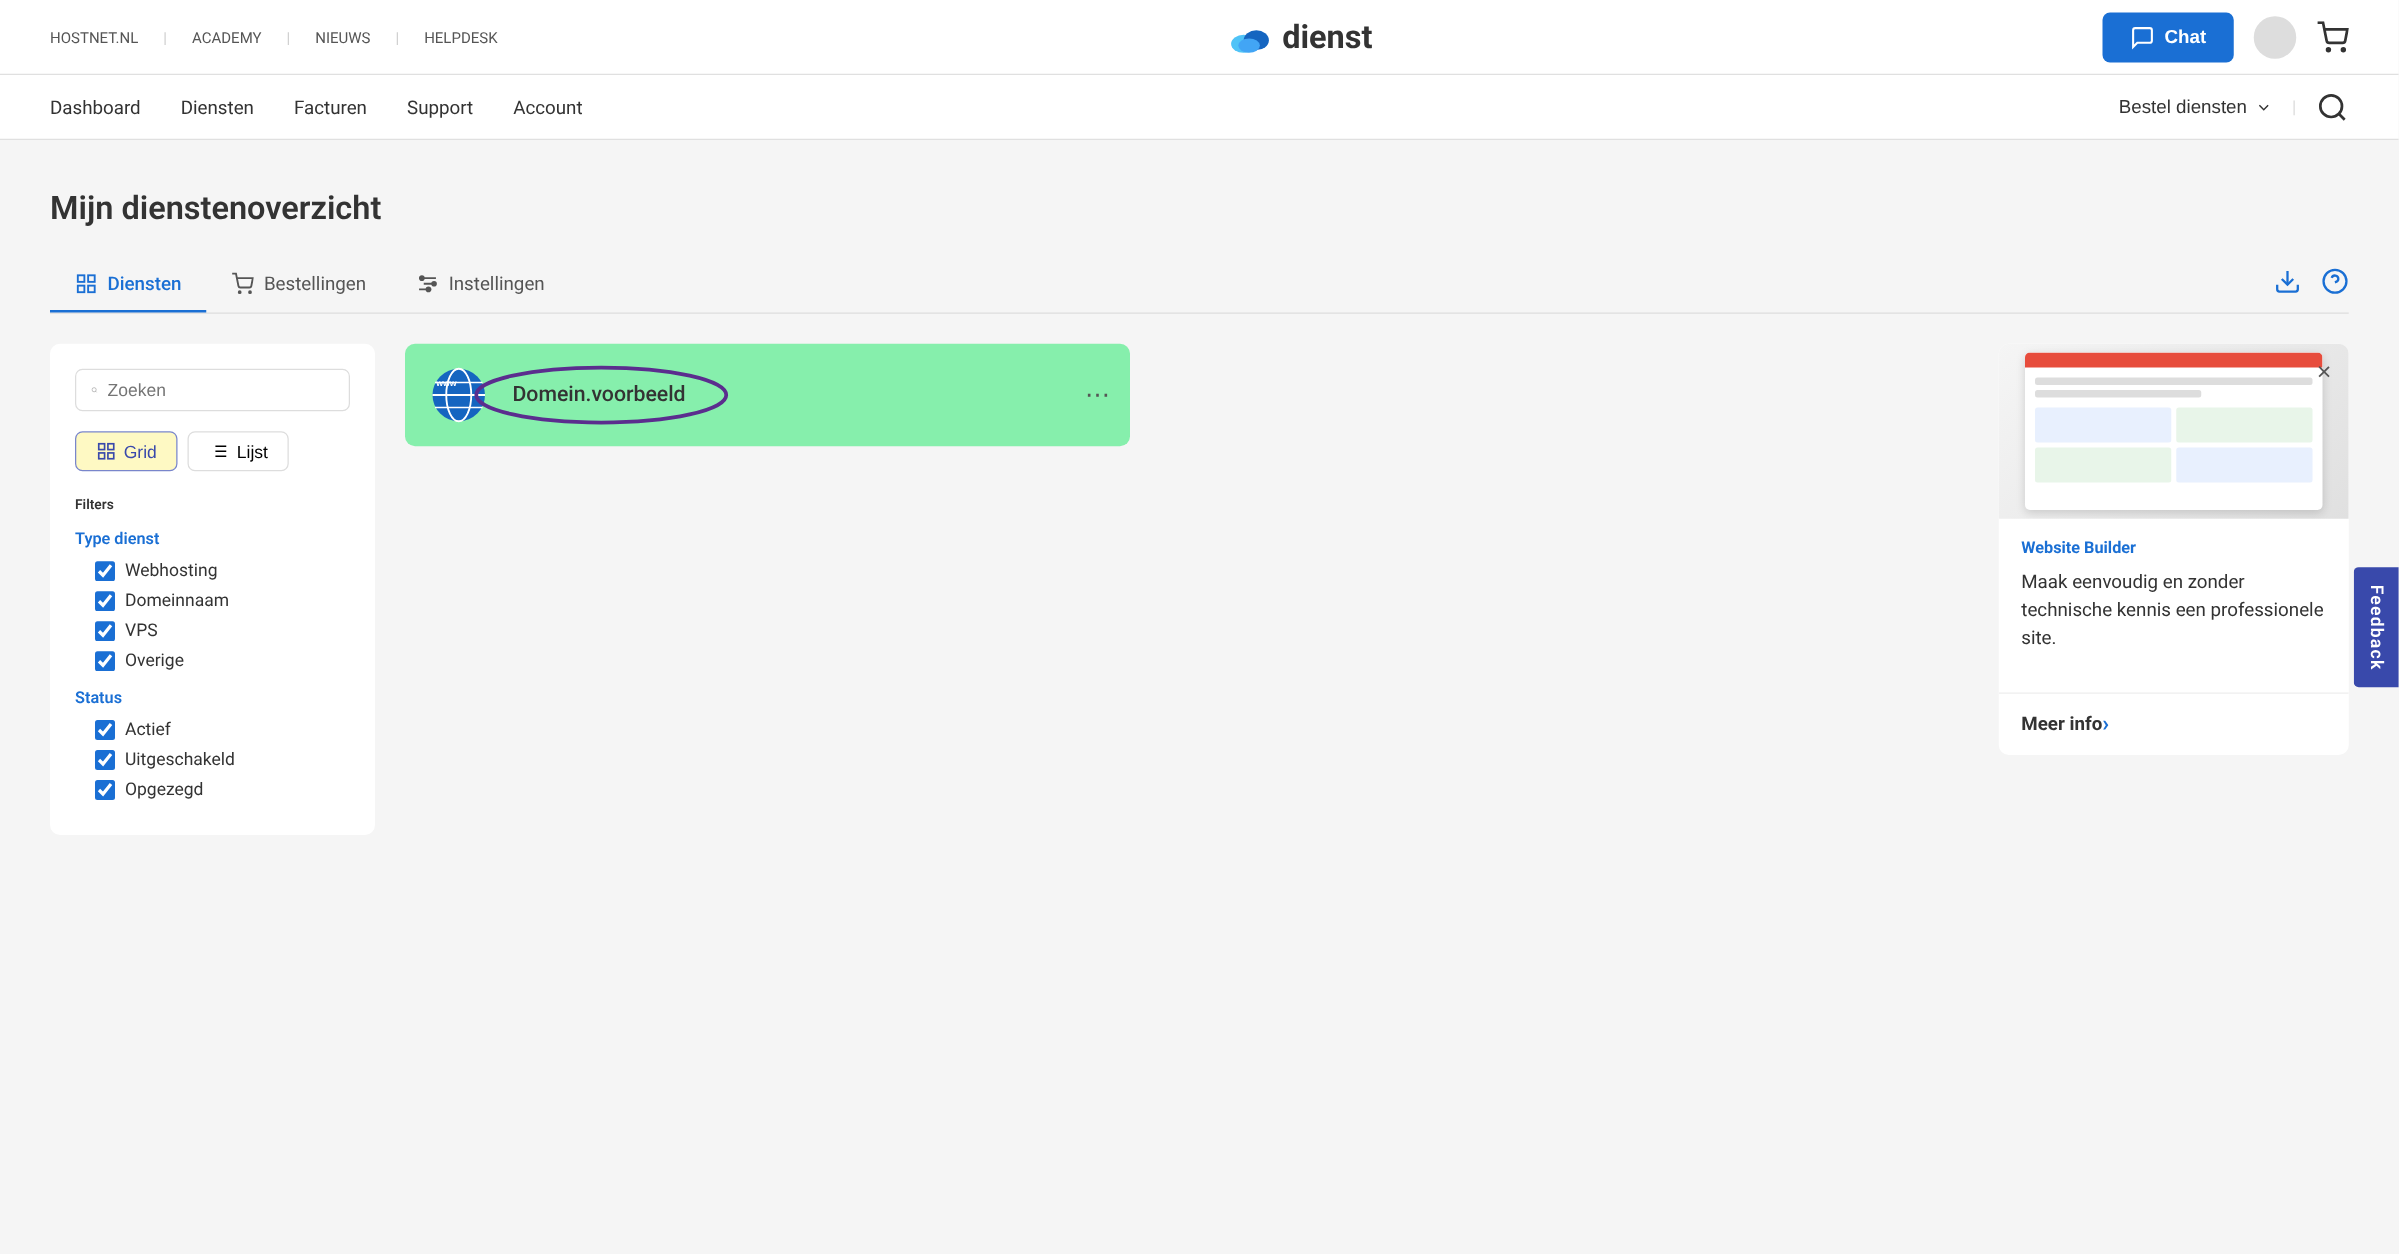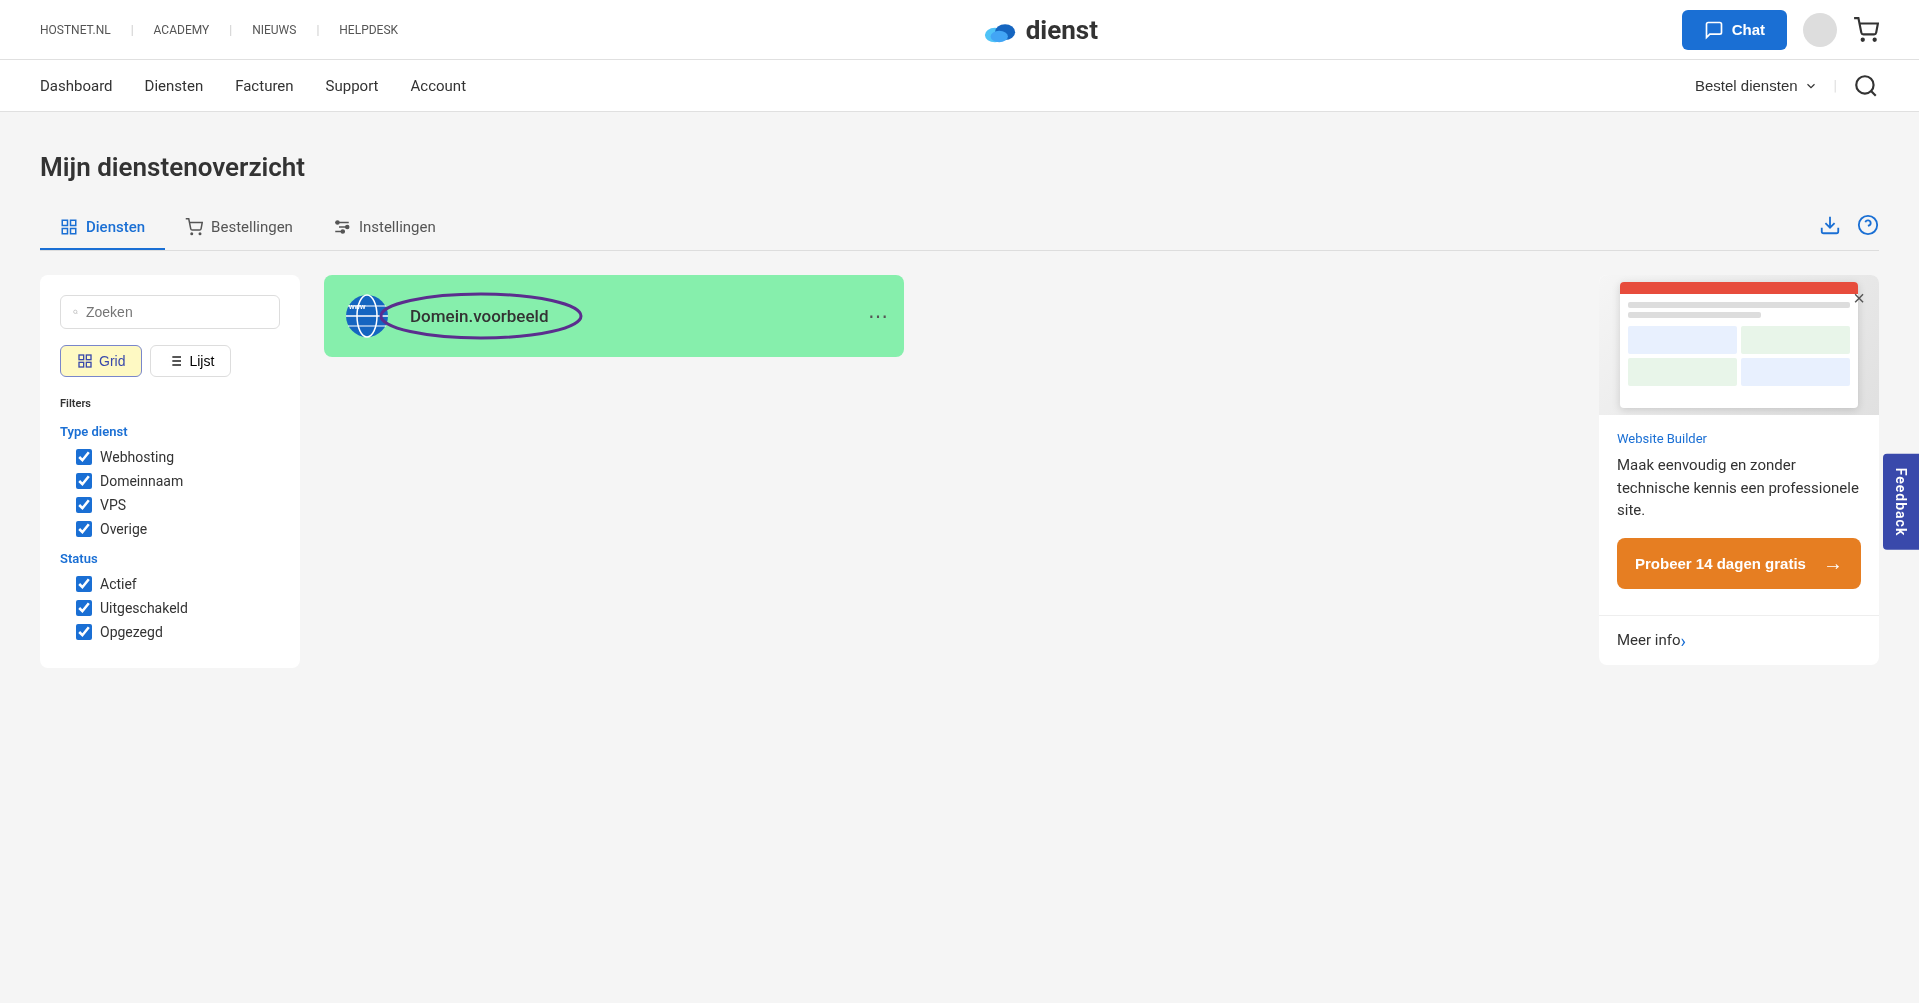--- a/index.html
+++ b/index.html
@@ -68,25 +68,25 @@
     .promo-image-mock { width: 100%; height: 100%; display: flex; align-items: center; justify-content: center; }
     .promo-img-inner { width: 85%; height: 90%; background: #fff; border-radius: 4px; box-shadow: 0 2px 8px rgba(0,0,0,0.15); position: relative; overflow: hidden; }
     .promo-img-bar { height: 12px; background: #e74c3c; width: 100%; }
     .promo-img-content { padding: 8px; display: flex; flex-direction: column; gap: 4px; }
     .promo-img-line { height: 6px; border-radius: 2px; background: #ddd; }
     .promo-img-line.short { width: 60%; }
     .promo-img-grid { display: grid; grid-template-columns: 1fr 1fr; gap: 4px; margin-top: 4px; }
     .promo-img-block { height: 28px; background: #e8f0fe; border-radius: 2px; }
     .promo-img-block.green { background: #e8f5e9; }
     .promo-body { padding: 16px 18px; }
-    .promo-tag { color: #1a6fd4; font-size: 13px; font-weight: 400; margin-bottom: 8px; }
+    .promo-tag { color: #1a6fd4; font-size: 13px; font-weight: 700; margin-bottom: 8px; }
     .promo-desc { font-size: 15px; color: #333; line-height: 1.5; margin-bottom: 16px; }
     .promo-cta { background: #e67e22; color: #fff; border: none; border-radius: 8px; padding: 14px 18px; font-size: 15px; font-weight: 600; cursor: pointer; width: 100%; display: flex; align-items: center; justify-content: space-between; margin-bottom: 10px; }
     .promo-cta-arrow { font-size: 20px; }
-    .promo-more { display: flex; align-items: center; justify-content: flex-start; padding: 14px 18px; border-top: 1px solid #eee; font-size: 15px; color: #333; cursor: pointer; }
+    .promo-more { display: flex; align-items: center; justify-content: flex-start; padding: 14px 18px; border-top: 1px solid #eee; font-size: 15px; color: #333; cursor: pointer; font-weight: bold; }
     .promo-more-arrow { color: #1a6fd4; font-size: 18px; }
 
     
     .feedback-tab { position: fixed; right: 0; top: 50%; transform: translateY(-50%) rotate(0); background: #3949ab; color: #fff; writing-mode: vertical-rl; text-orientation: mixed; padding: 14px 10px; font-size: 14px; font-weight: 600; cursor: pointer; border-radius: 4px 0 0 4px; z-index: 100; letter-spacing: 1px; }
   </style>
 </head>
 <body>
 
 <div class="top-bar">
   <div class="top-bar-left">
@@ -306,24 +306,20 @@
                 <div class="promo-img-block"></div>
               </div>
             </div>
           </div>
         </div>
       </div>
 
       <div class="promo-body">
         <div class="promo-tag">Website Builder</div>
         <div class="promo-desc">Maak eenvoudig en zonder technische kennis een professionele site.</div>
-        <button class="promo-cta">
-          <span>Probeer 14 dagen gratis</span>
-          <span class="promo-cta-arrow">→</span>
-        </button>
       </div>
       <div class="promo-more">
         <span>Meer info</span>
         <span class="promo-more-arrow">›</span>
       </div>
     </div>
 
   </div>
 </div>
 

